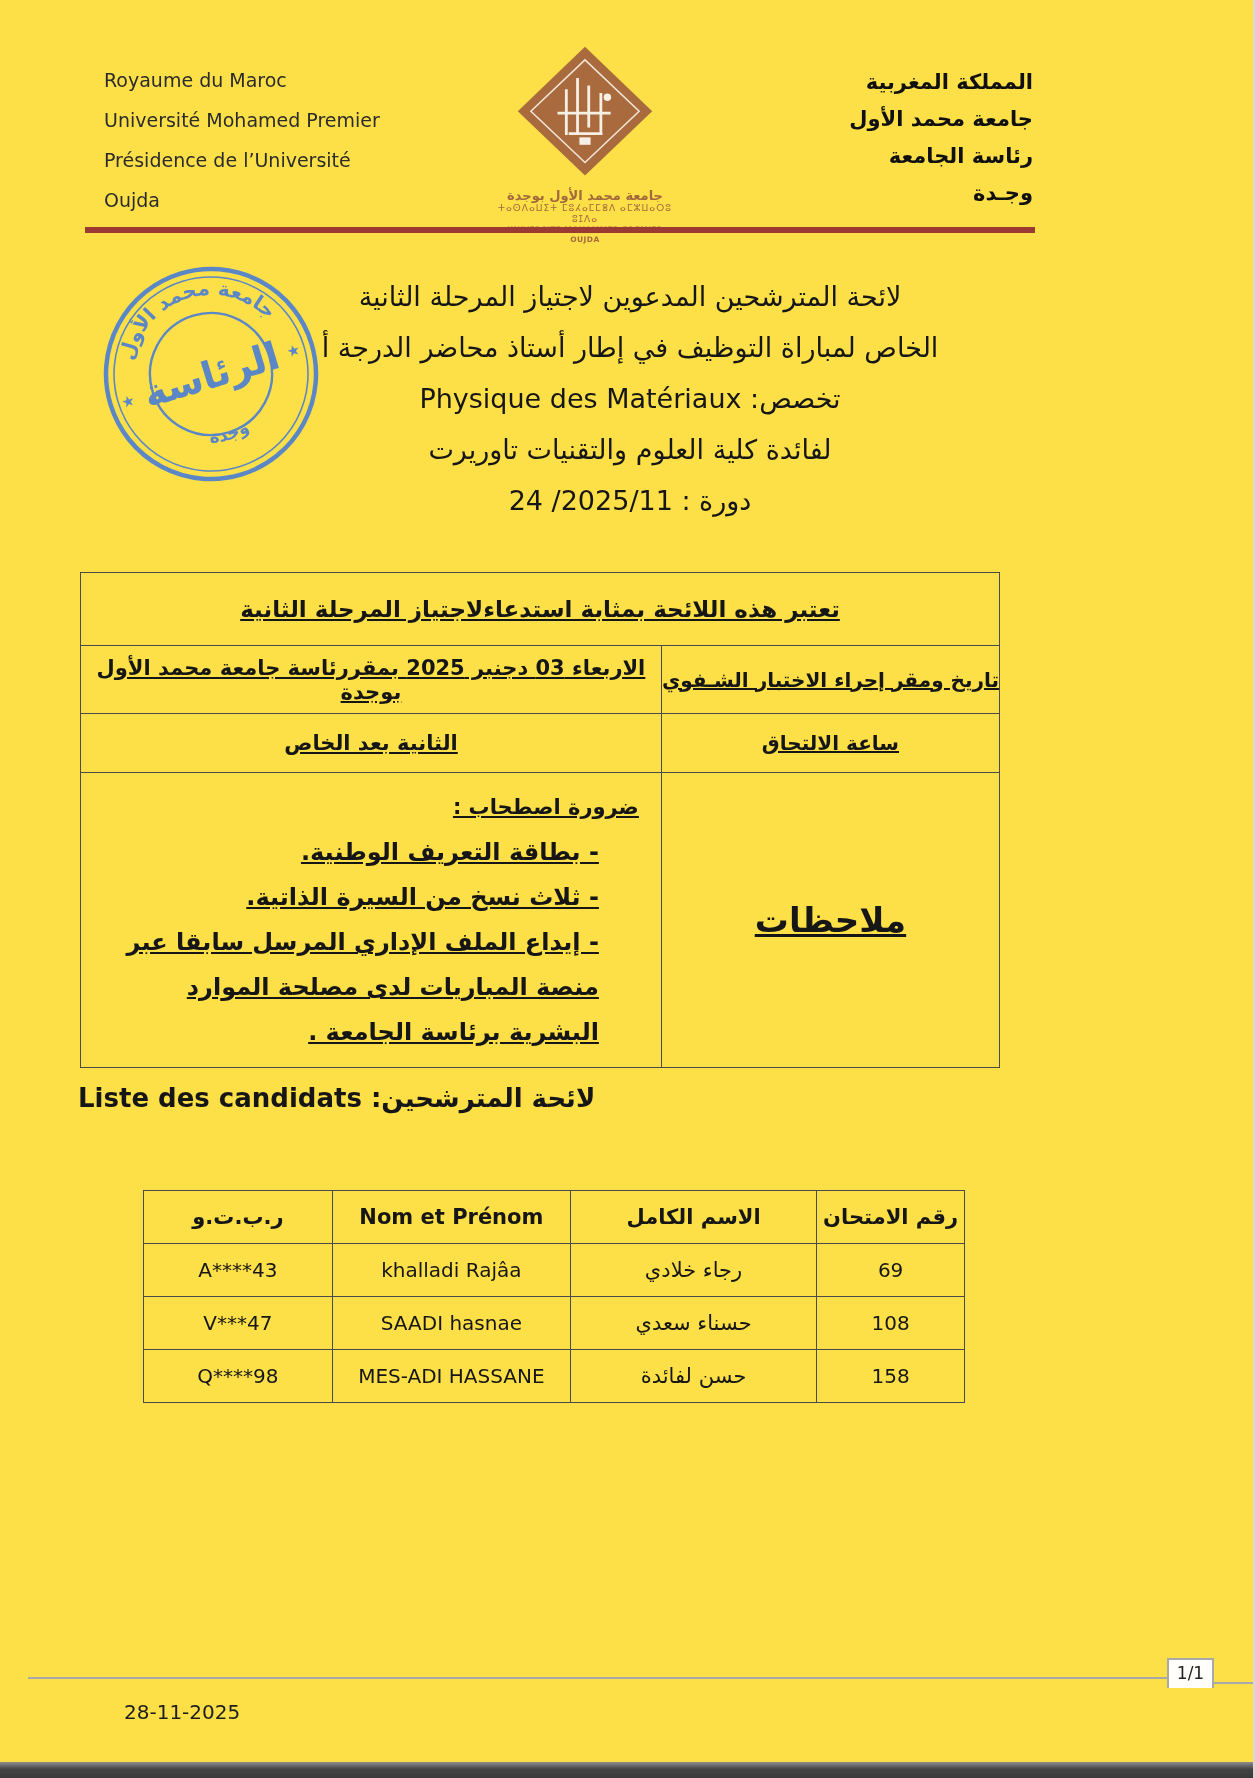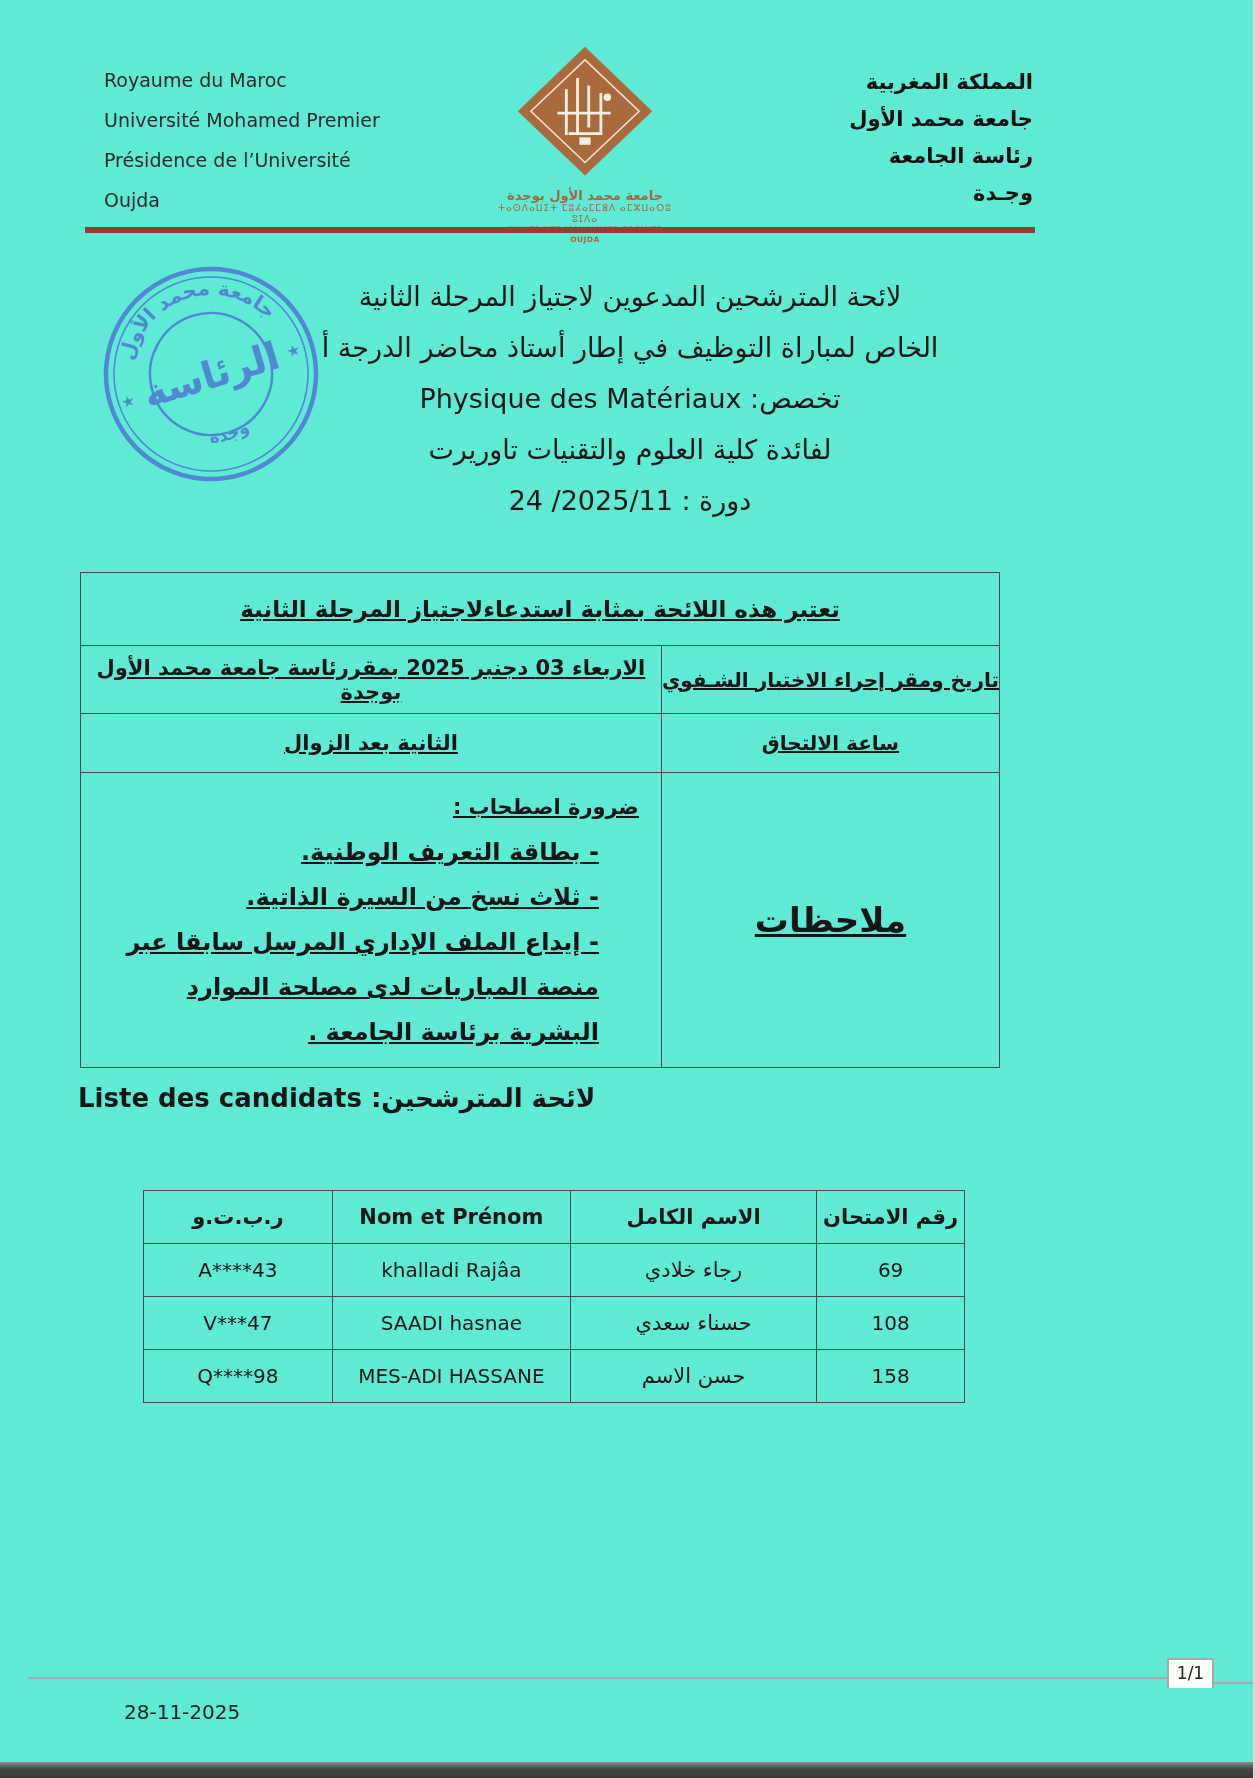--- a/index.html
+++ b/index.html
@@ -1,19 +1,19 @@
 <!DOCTYPE html>
 <html><head>
 <meta charset="utf-8">
 <style>
   * { margin:0; padding:0; box-sizing:border-box; }
   html,body { background:#9a9a9a; }
   .page {
     position:relative; width:1255px; height:1778px; margin:0 auto;
-    background:#5eead4; overflow:hidden;
+    background:#fde047; overflow:hidden;
     font-family:"DejaVu Sans", sans-serif; color:#161616;
     border-right:2px solid #d8d8d8;
   }
   
   .hdr-left  { position:absolute; left:104px; top:60px; font-size:19px; line-height:40px; color:#2b2b2b; }
   .hdr-right { position:absolute; right:220px; top:64px; direction:rtl; text-align:right;
                font-size:21px; font-weight:bold; line-height:37px; color:#101010; }
   .logo-wrap { position:absolute; left:497px; top:44px; width:176px; text-align:center; color:#a3683c; }
   .logo-caption-ar { font-size:13px; font-weight:bold; line-height:15px; }
   .logo-caption-tf { font-size:9px; line-height:11px; letter-spacing:1px; }
@@ -140,21 +140,21 @@
     <tbody>
         <tr class="r1">
       <td colspan="2" class="i-span">تعتبر هذه اللائحة بمثابة استدعاءلاجتياز المرحلة الثانية</td>
     </tr>
     <tr class="r2">
       <td class="i-label">تاريخ ومقر إجراء الاختبار الشـفوي</td>
       <td class="i-value">الاربعاء 03 دجنبر 2025 بمقررئاسة جامعة محمد الأول بوجدة</td>
     </tr>
     <tr class="r3">
       <td class="i-label">ساعة الالتحاق</td>
-      <td class="i-value">الثانية بعد الزوال</td>
+      <td class="i-value">الثانية بعد الخاص</td>
     </tr>
     <tr class="r4">
       <td class="i-label notes-label">ملاحظات</td>
       <td class="notes-cell">
         <div class="notes-intro">ضرورة اصطحاب :</div>
         <div class="note-bullet">- بطاقة التعريف الوطنية.</div>
         <div class="note-bullet">- ثلاث نسخ من السيرة الذاتية.</div>
         <div class="note-bullet">- إيداع الملف الإداري المرسل سابقا عبر منصة المباريات لدى مصلحة الموارد البشرية برئاسة الجامعة .</div>
       </td>
     </tr>
@@ -185,21 +185,21 @@
     </tr>
     <tr>
       <td class="c-cell">V***47</td>
       <td class="c-cell">SAADI hasnae</td>
       <td class="c-cell c-ar">حسناء سعدي</td>
       <td class="c-cell">108</td>
     </tr>
     <tr>
       <td class="c-cell">Q****98</td>
       <td class="c-cell">MES-ADI HASSANE</td>
-      <td class="c-cell c-ar">حسن الاسم</td>
+      <td class="c-cell c-ar">حسن لفائدة</td>
       <td class="c-cell">158</td>
     </tr>
   </tbody>
     </table>
 
   <div class="footer-seg seg-left"></div>
   <div class="page-tab">
     <span>1/1</span>
   </div>
   <div class="footer-seg seg-right"></div>

